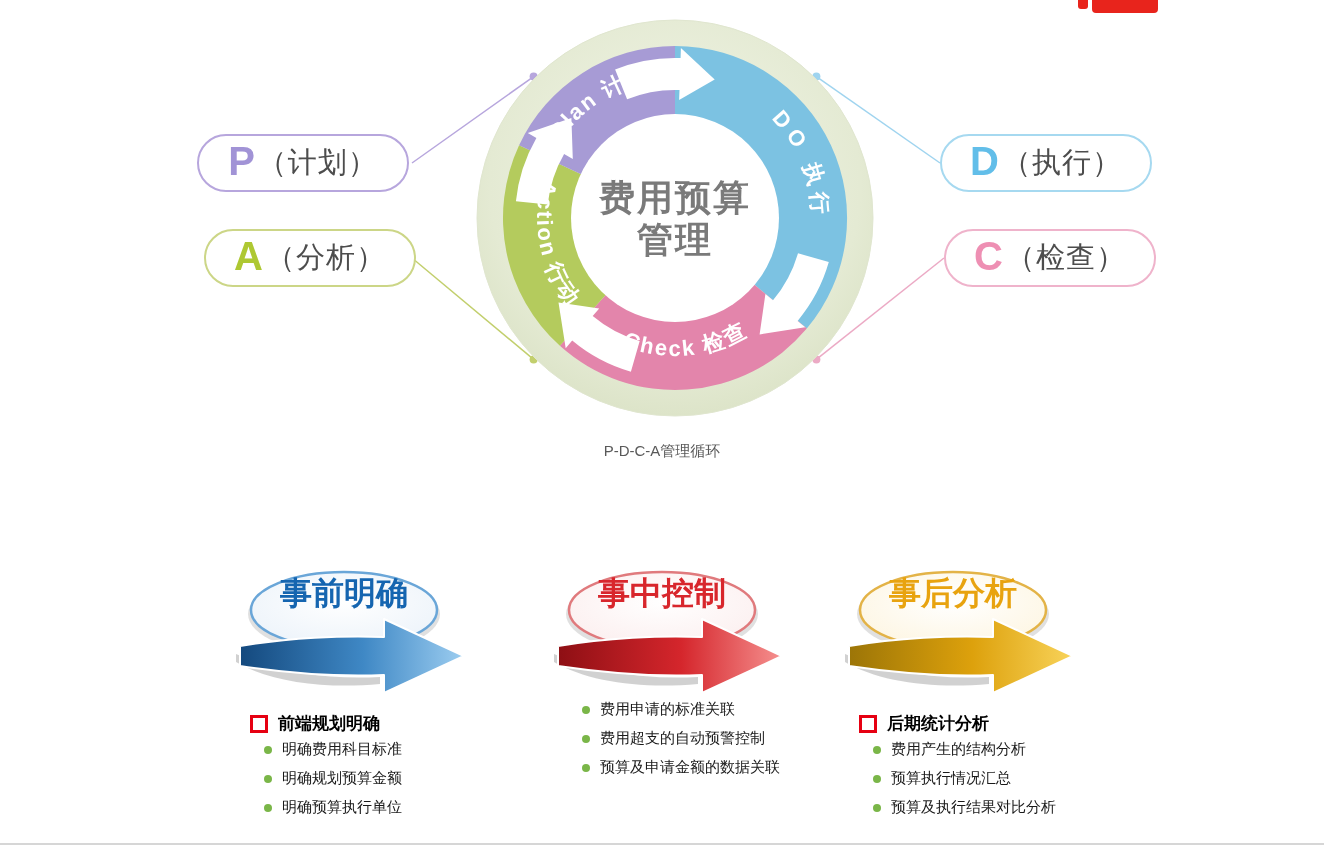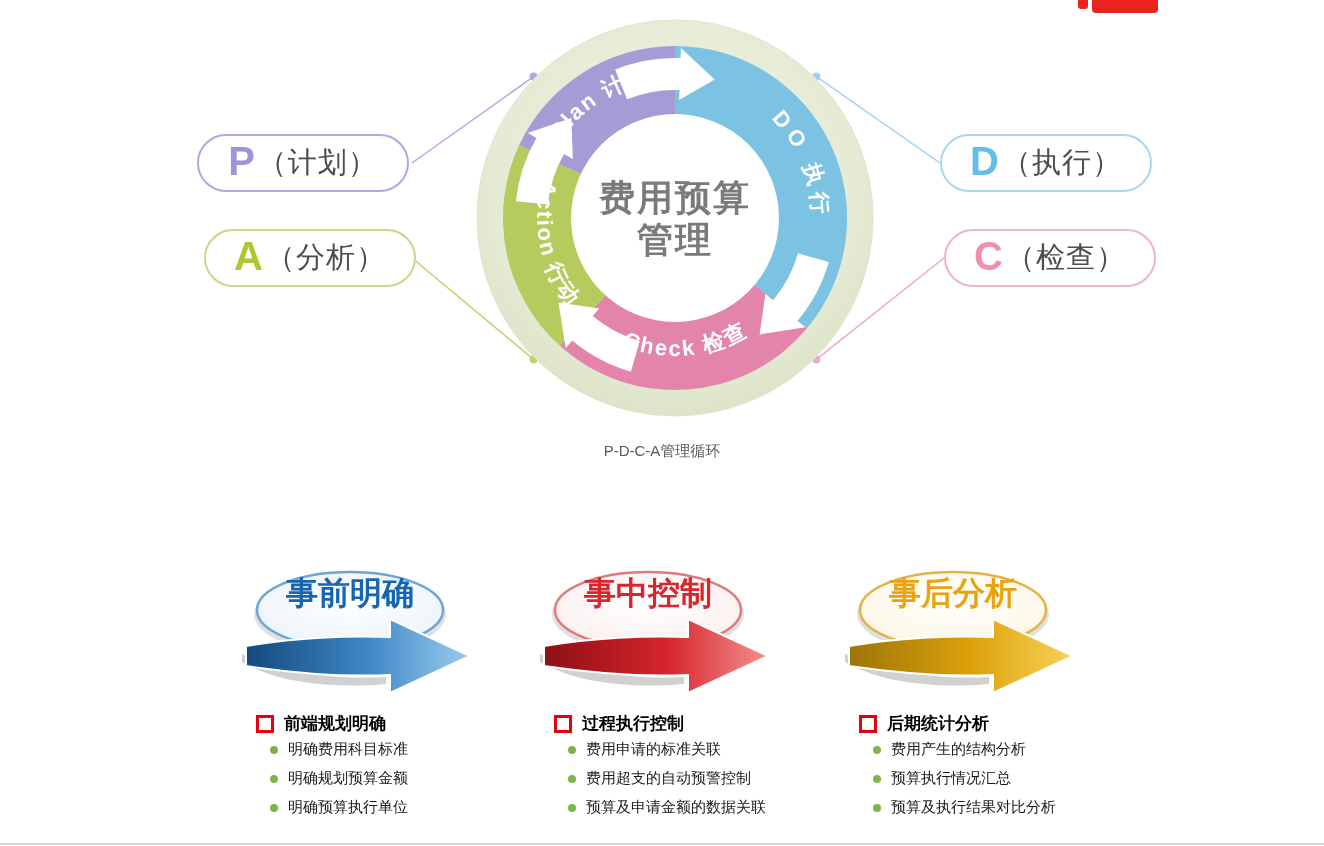--- a/index.html
+++ b/index.html
@@ -24,21 +24,21 @@
   .pill-text{font-size:29px;color:#4d4d4d;font-weight:500;letter-spacing:1px;}
   .pill-p{left:197px;top:134px;border-color:#b7a6dd;} .pill-p .pill-letter{color:#a193d6;}
   .pill-a{left:204px;top:229px;border-color:#ccd687;} .pill-a .pill-letter{color:#aec832;}
   .pill-d{left:940px;top:134px;border-color:#a6d9f0;} .pill-d .pill-letter{color:#62bee9;}
   .pill-c{left:944px;top:229px;border-color:#efb3cb;} .pill-c .pill-letter{color:#ee8fb3;}
 
   .caption{position:absolute;top:442px;left:0;width:100%;text-align:center;font-size:15px;color:#595959;}
 
   
   .col{position:absolute;top:556px;}
-  .col1{left:238px;width:262px;} .col2{left:536px;width:300px;} .col3{left:841px;width:285px;}
+  .col1{left:232px;width:262px;} .col2{left:550px;width:300px;} .col3{left:841px;width:285px;}
   .banner-text{font-size:32px;font-weight:bold;text-anchor:middle;}
   .sec-head{display:flex;align-items:center;margin:12px 0 5px 18px;}
   .chk{width:12px;height:12px;border:3px solid #e60012;background:#fff;margin-right:10px;flex:none;}
   .sec-title{font-weight:bold;font-size:17px;color:#000;}
   .bullet{display:flex;align-items:center;margin:0 0 10px 32px;font-size:15px;color:#1a1a1a;}
   .dot{width:8px;height:8px;border-radius:50%;background:#7ab648;margin-right:10px;flex:none;}
 
   .divider{position:absolute;left:0;bottom:1px;width:100%;height:2px;background:#d6d6d6;}
 </style>
 </head>
@@ -171,24 +171,20 @@
           <stop offset="0%" stop-color="#ffffff"></stop>
             <stop offset="100%" stop-color="#fbecec"></stop>
         </radialGradient>
       </defs>
       <path d="M 4 98 C 45 116, 95 124, 148 121 L 148 128 C 92 133, 38 126, 4 106 Z" fill="#9a9a9a" opacity="0.45"></path>
       <ellipse cx="112" cy="58" rx="96" ry="40" fill="rgba(0,0,0,0.12)"></ellipse>
       <ellipse cx="112" cy="54" rx="93" ry="38" fill="url(#disc-red)" stroke="#e07a7d" stroke-width="2.5"></ellipse>
       <path d="M 8 90 C 55 82, 112 79, 152 81 L 152 63 L 232 100 L 152 137 L 152 119 C 108 121, 55 117, 8 110 Z" fill="url(#g-red)" stroke="#ffffff" stroke-width="2" stroke-linejoin="round"></path>
       <text class="banner-text" x="112" y="48" fill="#d8262c">事中控制</text>
     </svg>
-    <div class="sec-head">
-      <span class="chk"></span>
-      <span class="sec-title">过程执行控制</span>
-    </div>
     <div class="bullet">
         <span class="dot"></span>
         <span>费用申请的标准关联</span>
       </div>
     <div class="bullet">
         <span class="dot"></span>
         <span>费用超支的自动预警控制</span>
       </div>
     <div class="bullet">
         <span class="dot"></span>

